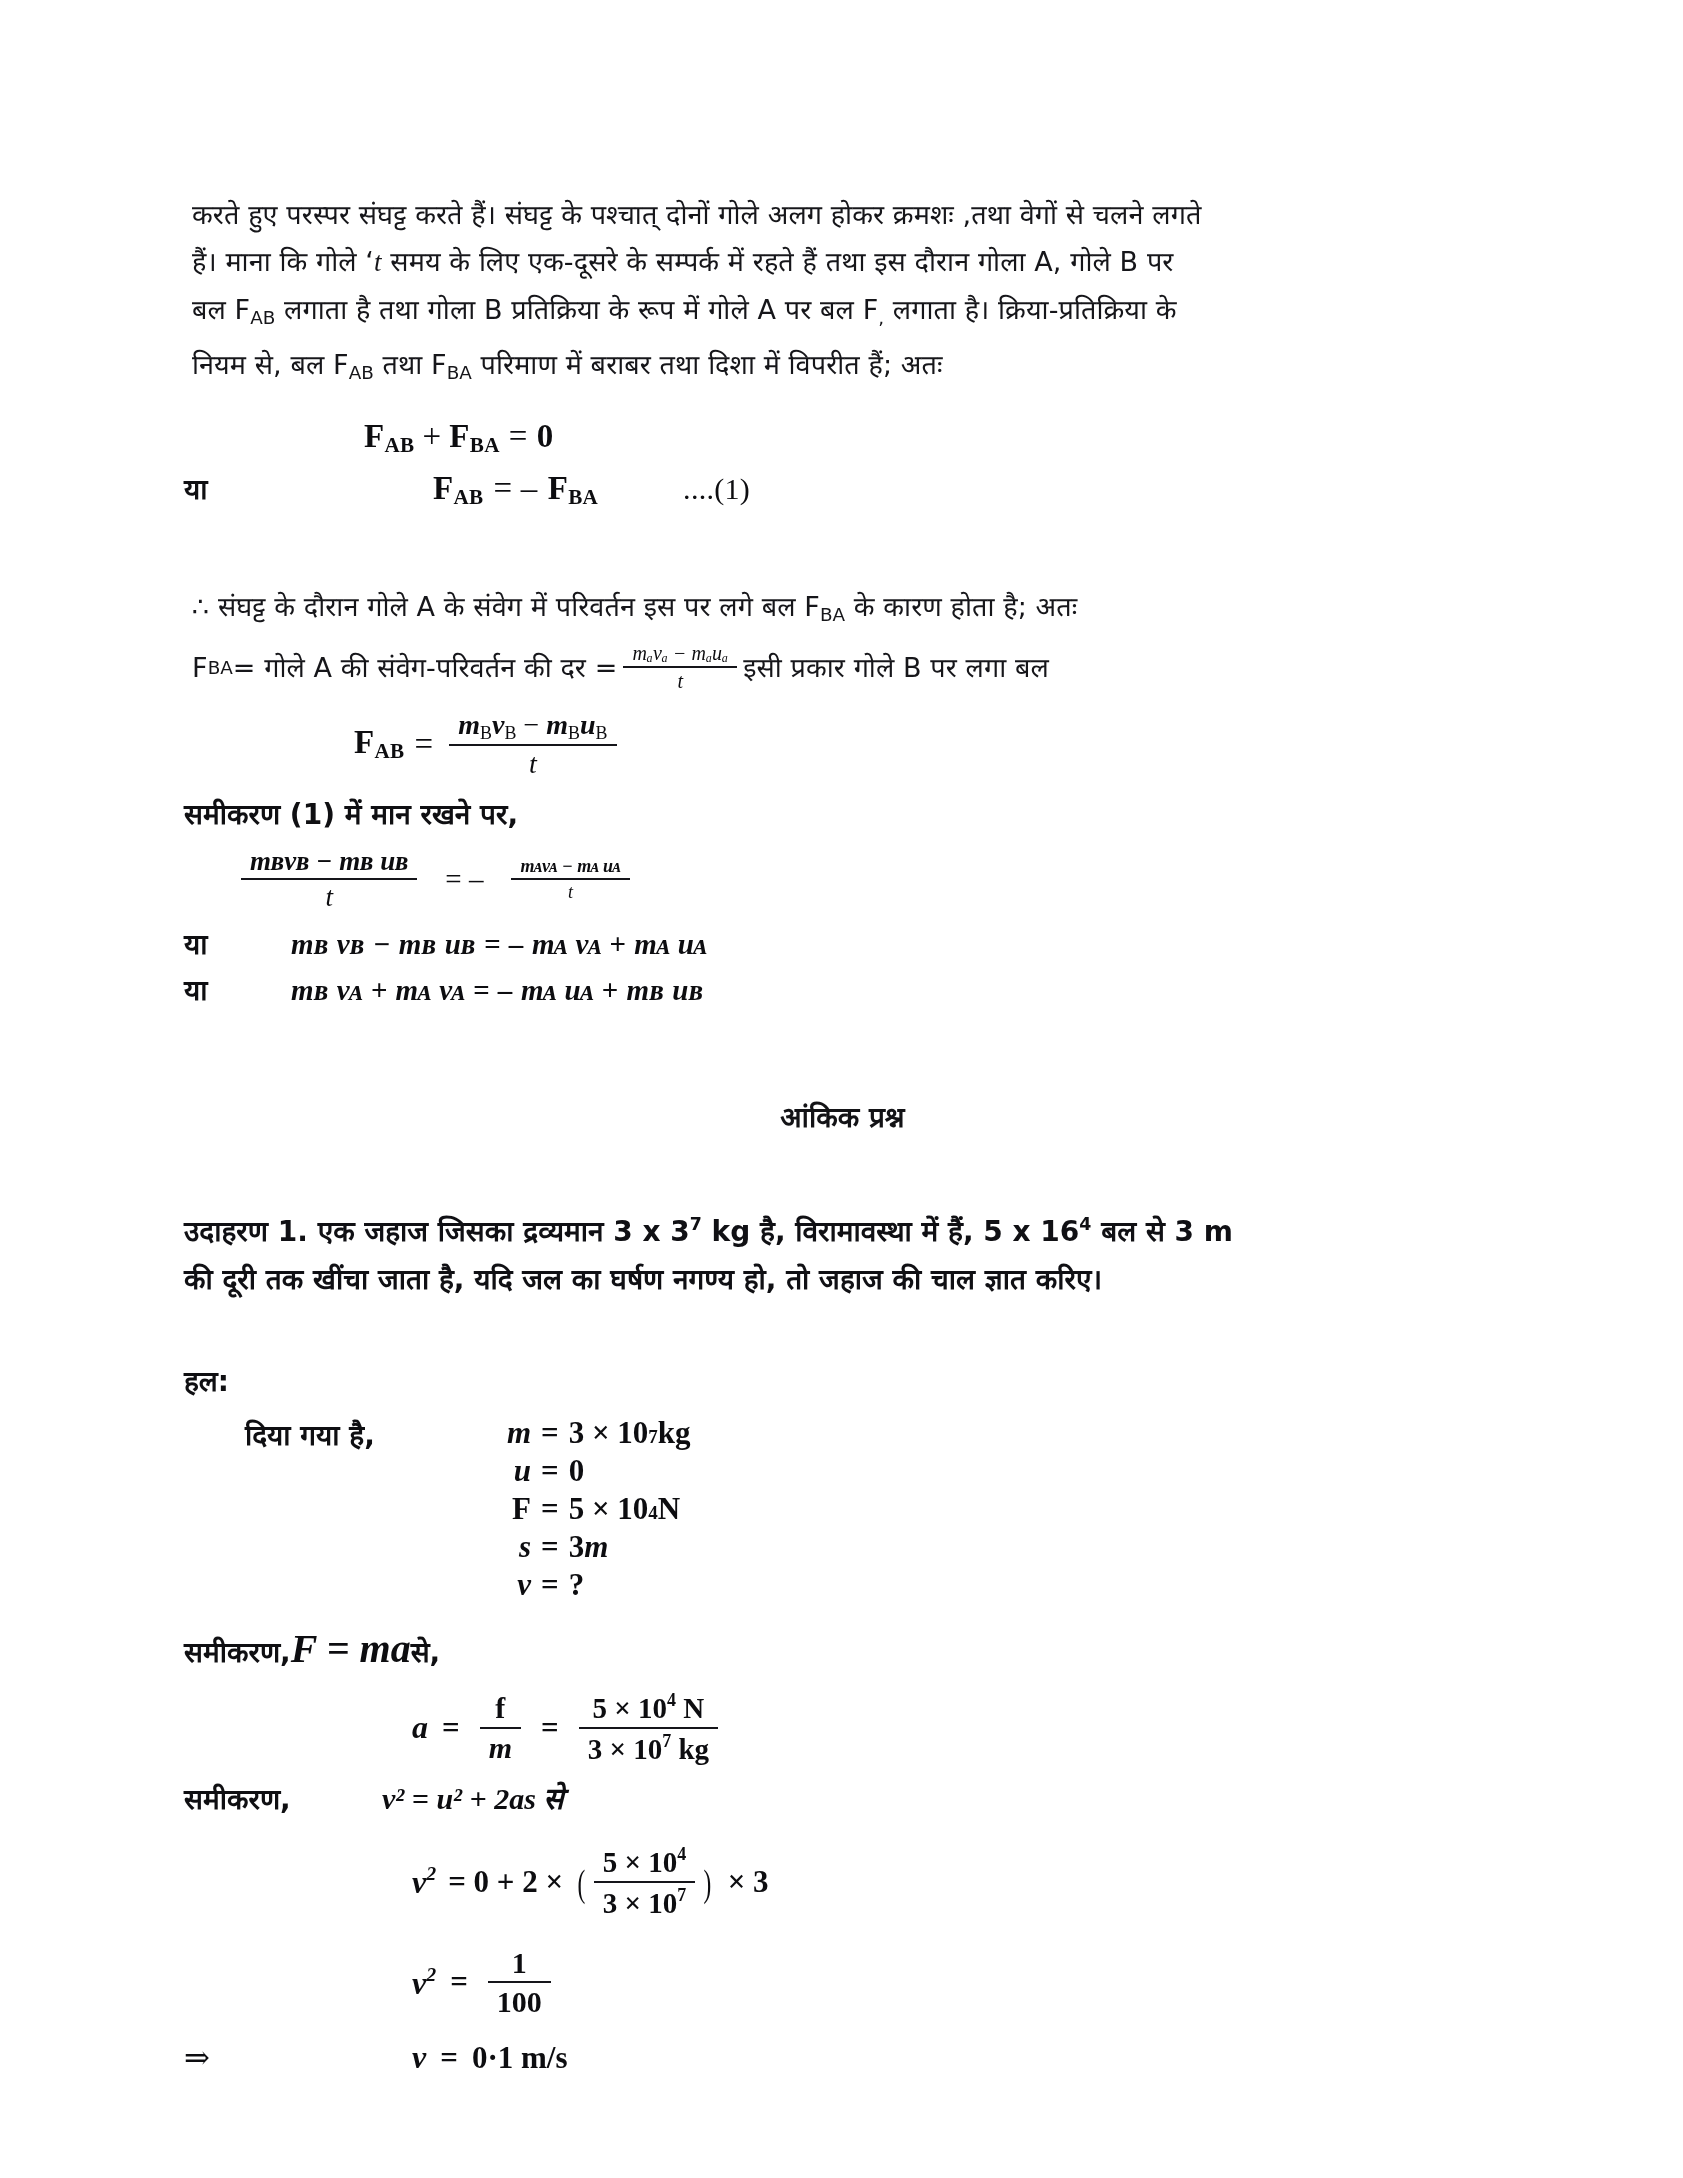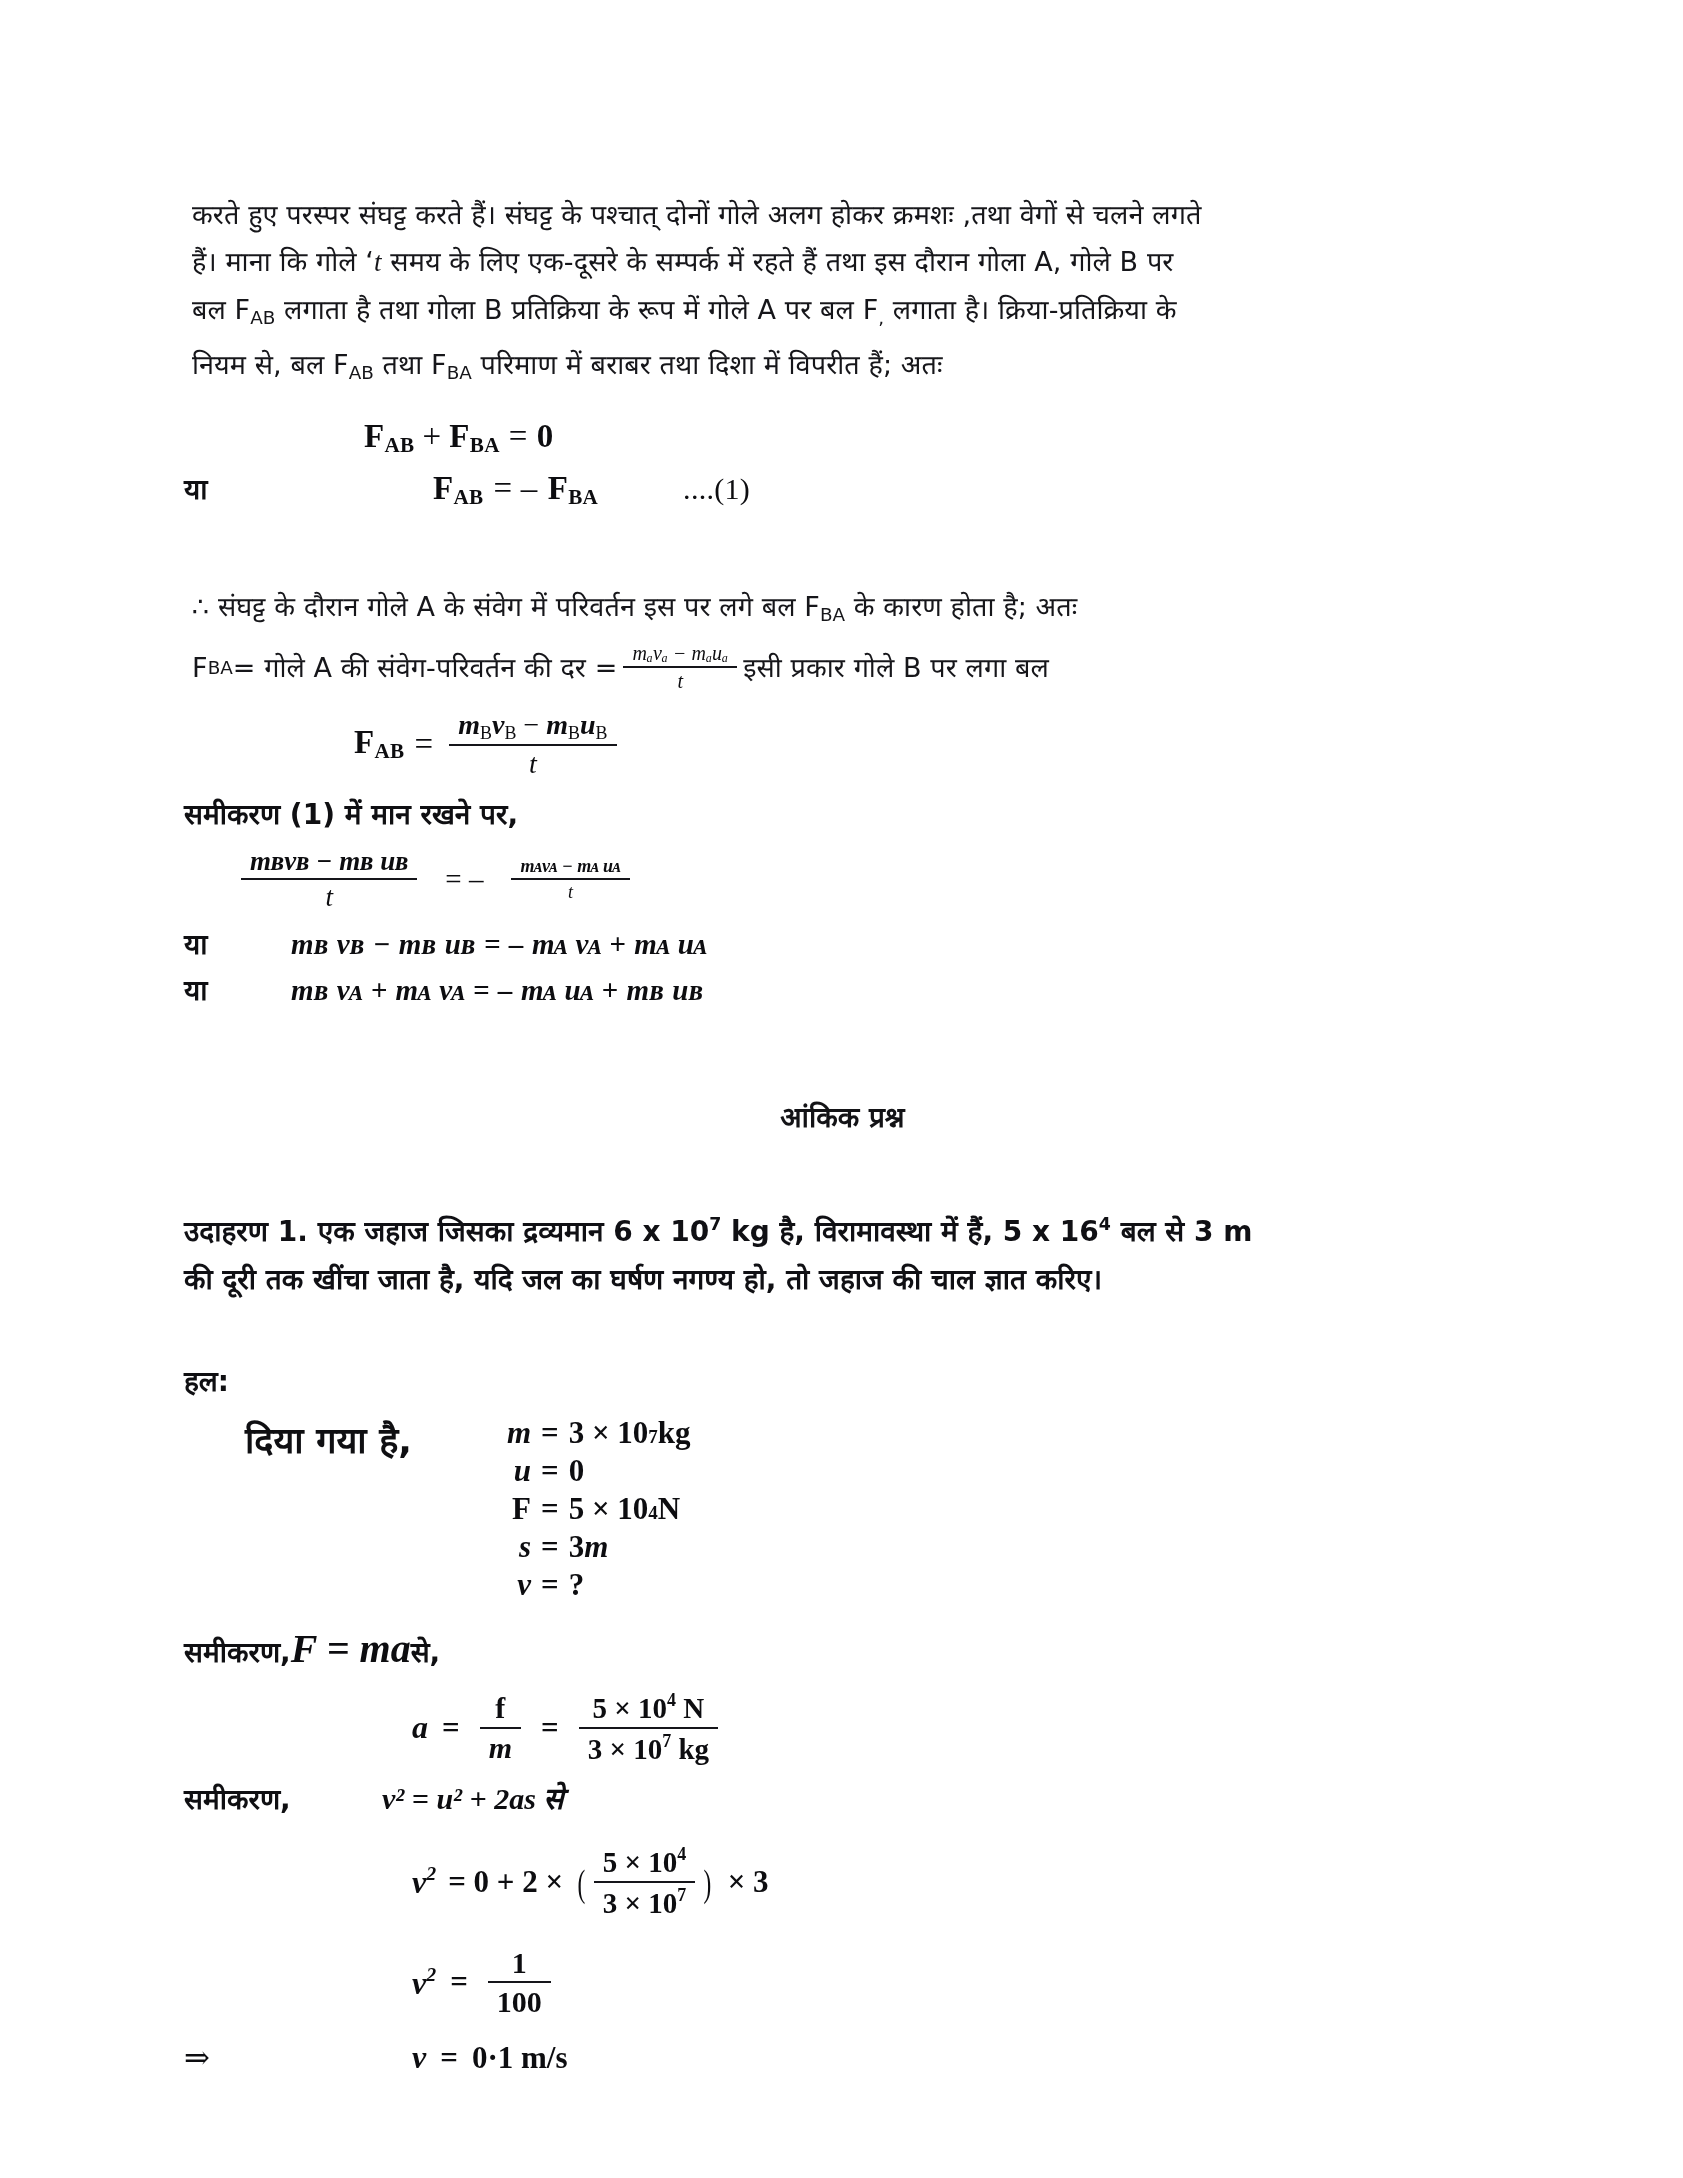--- a/index.html
+++ b/index.html
@@ -217,30 +217,30 @@
       <span class="math it bf" style="font-size:29px; letter-spacing:0.6px">mʙ vᴀ + mᴀ vᴀ = – mᴀ uᴀ + mʙ uʙ</span>
     </div>
 
     <div style="height:14px"></div>
 
     <div style="height:75px"></div>
     <div class="center-head">आंकिक प्रश्न</div>
 
     <div style="height:65px"></div>
     <div class="qpara">
-      <div><span>उदाहरण 1. एक जहाज जिसका द्रव्यमान 6 x 10</span><sup>7</sup><span> kg है, विरामावस्था में हैं, 5 x 16</span><sup>4</sup><span> बल से 3 m</span></div>
+      <div><span>उदाहरण 1. एक जहाज जिसका द्रव्यमान 3 x 3</span><sup>7</sup><span> kg है, विरामावस्था में हैं, 5 x 16</span><sup>4</sup><span> बल से 3 m</span></div>
       <div>की दूरी तक खींचा जाता है, यदि जल का घर्षण नगण्य हो, तो जहाज की चाल ज्ञात करिए।</div>
     </div>
 
     <div style="height:57px"></div>
     <div class="hi-b">हल:</div>
 
     <div style="height:16px; "></div>
     <div style="display:flex; align-items:flex-start;">
-      <span class="hi-b" style="display:inline-block; width:198px; margin-left:61px; font-size:36px">दिया गया है,</span>
+      <span class="hi-b" style="display:inline-block; width:198px; margin-left:61px; font-size:28px">दिया गया है,</span>
       <div class="math" style="margin-left:48px">
         <div style="display:flex; align-items:baseline;">
           <span class="it bf" style="font-size:31px; width:40px; text-align:right">m</span>
           <span class="bf" style="font-size:31px; margin:0 10px">=</span>
           <span class="bf" style="font-size:31px">3 × 10</span>
             <sup class="bf" style="font-size:19px">7</sup>
             <span class="bf" style="font-size:31px"> kg</span>
         </div>
         <div style="display:flex; align-items:baseline; margin-top:2px">
           <span class="it bf" style="font-size:31px; width:40px; text-align:right">u</span>

